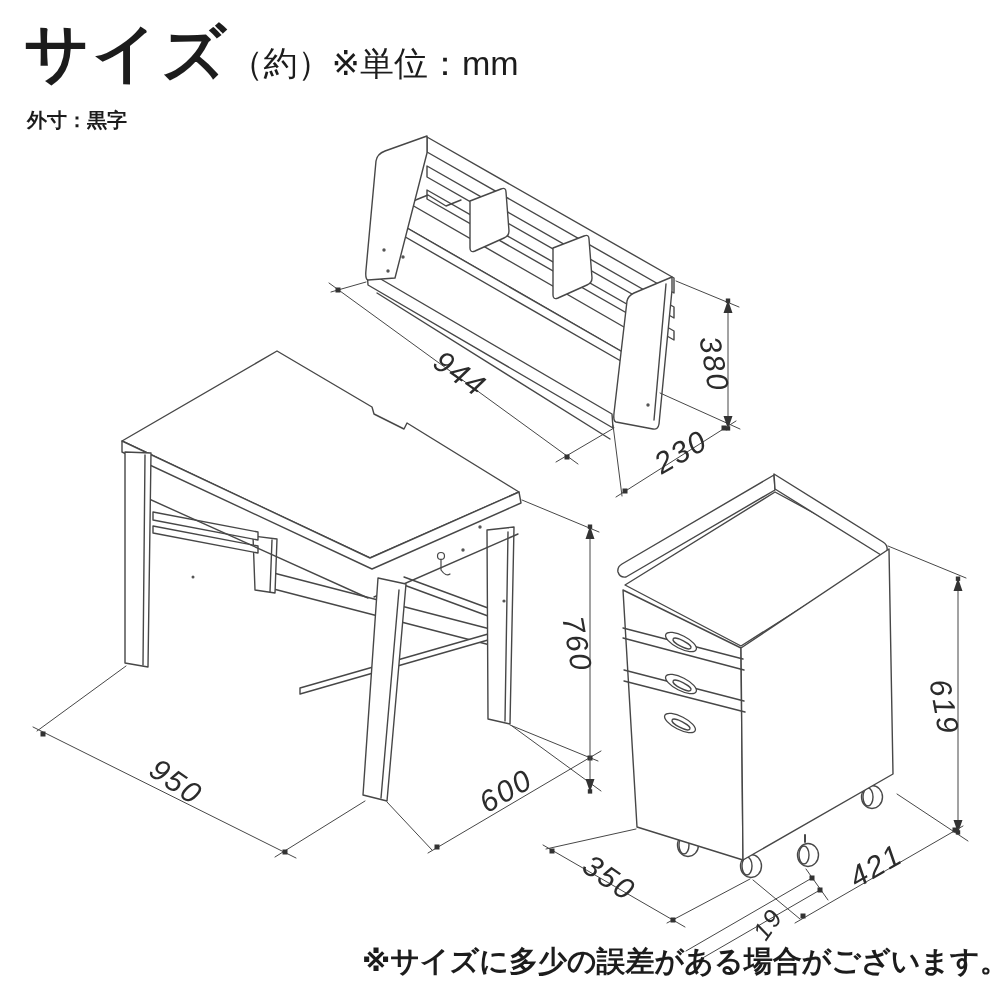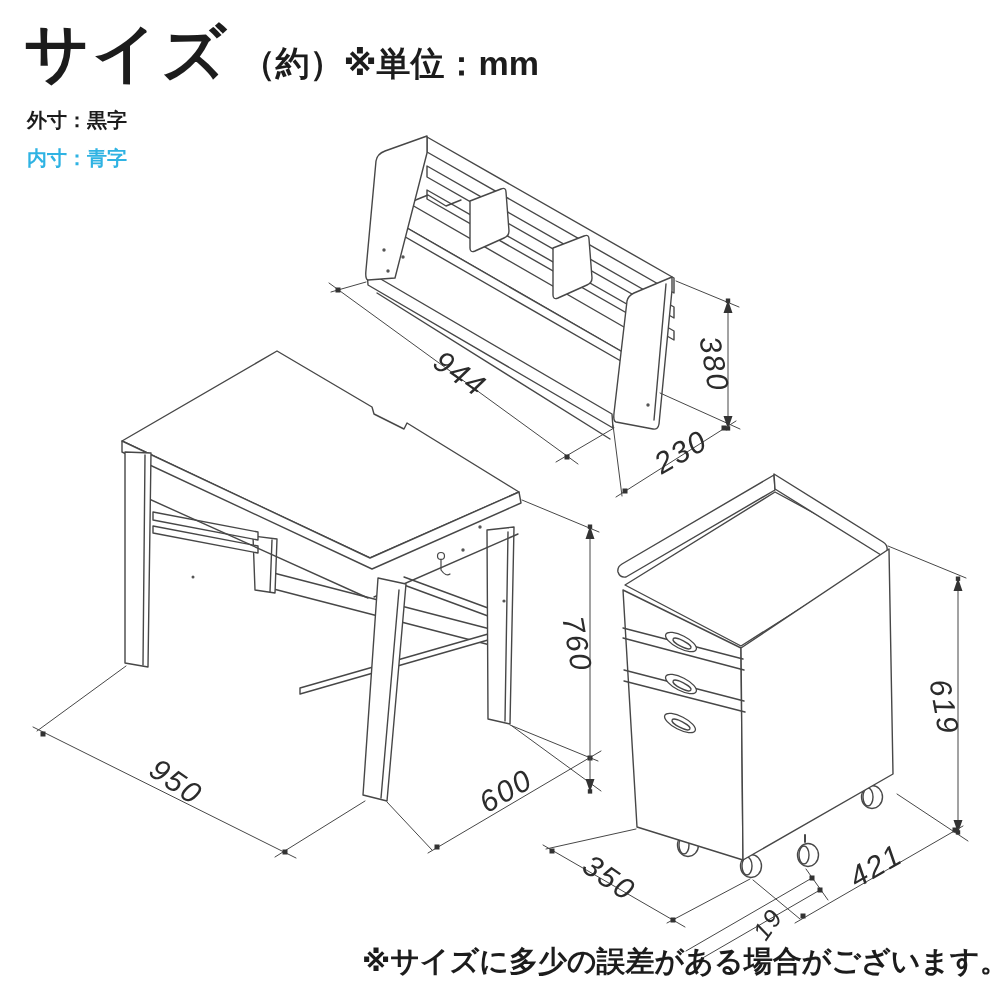--- a/index.html
+++ b/index.html
@@ -1,39 +1,38 @@
 <!DOCTYPE html>
 <html><head>
 <meta charset="utf-8">
 <style>
   html,body{margin:0;padding:0;background:#fff;}
   .canvas{position:relative;width:1000px;height:1000px;background:#ffffff;overflow:hidden;
           font-family:"Liberation Sans","DejaVu Sans",sans-serif;color:#1c1c1c;}
   .title-row{position:absolute;left:24px;top:10px;white-space:nowrap;}
   .title-main{font-size:64px;font-weight:900;letter-spacing:3px;color:#1c1c1c;}
-  .title-note{font-size:34px;font-weight:700;margin-left:12px;color:#1c1c1c;}
+  .title-note{font-size:34px;font-weight:400;margin-left:0;color:#1c1c1c;}
   .legend{position:absolute;left:27px;top:101px;font-size:20px;font-weight:600;line-height:38px;}
   .legend-inner{color:#2fb3e3;}
   .disclaimer{position:absolute;left:362px;top:942px;font-size:29px;font-weight:600;color:#1c1c1c;white-space:nowrap;}
   svg.draw{position:absolute;left:0;top:0;}
   .dim{position:absolute;font-style:italic;font-size:30px;font-weight:400;color:#2b2b2b;
        letter-spacing:2px;white-space:nowrap;transform-origin:center center;}
   .dim-small{font-size:25px;}
 </style>
 </head>
 <body>
 
 <div class="canvas">
 
   <div class="title-row">
     <span class="title-main">サイズ</span><span class="title-note">（約）※単位：mm</span>
   </div>
   <div class="legend">
     <div class="legend-outer" style="color: rgb(28, 28, 28);">外寸：黒字</div>
-    <div class="legend-inner" style="color: rgb(47, 179, 227);">内寸：青字</div>
   </div>
 
   <svg class="draw" width="1000" height="1000" viewBox="0 0 1000 1000">
     <g stroke="#474747" stroke-width="1.4" fill="none" stroke-linejoin="round" stroke-linecap="round">
 
       <g>
         <path d="M427,137 L674,278 L674,293 L427,152 Z" fill="#fff"></path>
         <path d="M427,166 L674,307 L674,318 L427,177 Z" fill="#fff"></path>
         <path d="M427,190 L674,331 L674,340 L427,199 Z" fill="#fff"></path>
         <path d="M556,302 L656,360 M556,312 L653,368"></path>

